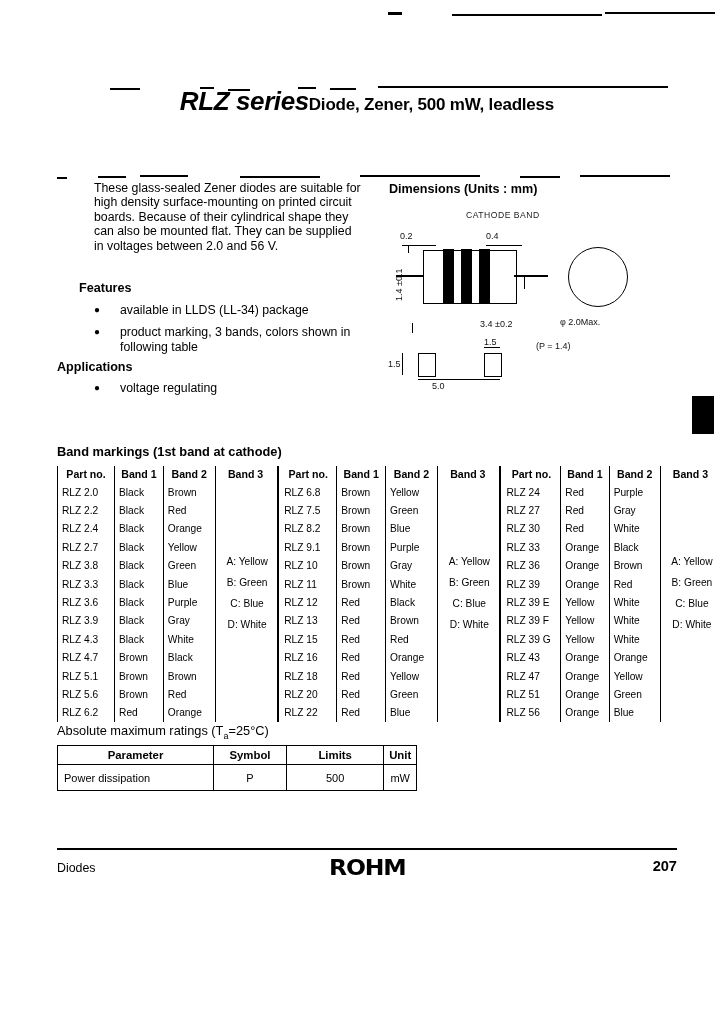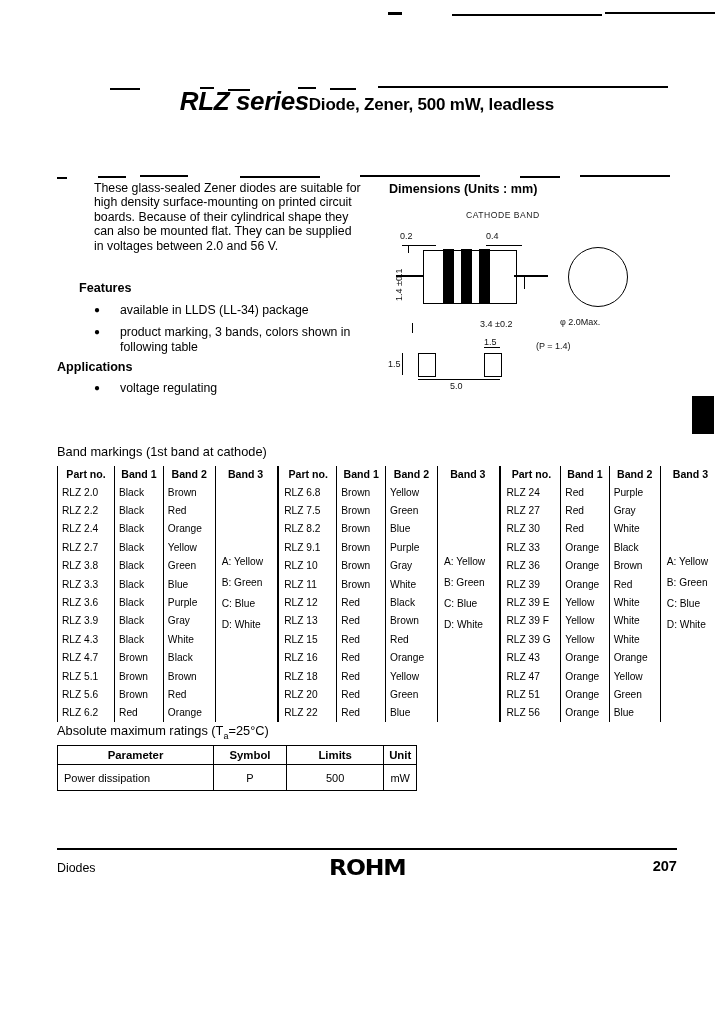--- a/index.html
+++ b/index.html
@@ -181,21 +181,21 @@
     border: 1.5px solid #000;
     background: #fff;
   }
 
   
   .band-head {
     position: absolute;
     left: 57px;
     top: 444px;
     font-size: 12.8px;
-    font-weight: normal;
+    font-weight: bold;
   }
   .band-tables {
     position: absolute;
     left: 57px;
     top: 466px;
     display: flex;
     gap: 0px;
   }
   table.bm {
     border-collapse: collapse;
@@ -221,21 +221,21 @@
   table.bm .colb2 { width: 50px; }
   table.bm .colb3 { width: 57px; border-right: none; }
   table.bm th.colb3 { border-right: none; }
   .blk-sep {
     width: 3px;
     background: #000;
     margin: 0 1px;
   }
   .legend-cell {
     vertical-align: middle;
-    text-align: left;
+    text-align: center;
     padding-left: 6px !important;
     border-right: none !important;
   }
   .legend-inner div {
     line-height: 21px;
   }
   .outer-left {
     border-left: 1px solid #000;
   }
 
@@ -379,21 +379,21 @@
     <div class="dim-line" style="left:26px;top:40px;width:1px;height:8px;"></div>
     <div class="dim-line" style="left:30px;top:118px;width:1px;height:10px;"></div>
     <div class="dim-line" style="left:142px;top:70px;width:1px;height:14px;"></div>
 
     <div class="endview"></div>
 
     <div class="landpat">
       <div class="dim-txt" style="left:-4px;top:14px;">1.5</div>
       <div class="dim-txt" style="left:92px;top:-8px;">1.5</div>
       <div class="dim-txt" style="left:144px;top:-4px;">(P = 1.4)</div>
-      <div class="dim-txt" style="left:58px;top:36px;">5.0</div>
+      <div class="dim-txt" style="left:40px;top:36px;">5.0</div>
       <div class="pad" style="left:26px;top:8px;width:16px;height:22px;"></div>
       <div class="pad" style="left:92px;top:8px;width:16px;height:22px;"></div>
       <div class="dim-line" style="left:10px;top:8px;width:1px;height:22px;"></div>
       <div class="dim-line" style="left:26px;top:34px;width:82px;height:1px;"></div>
       <div class="dim-line" style="left:92px;top:2px;width:16px;height:1px;"></div>
     </div>
   </div>
 
   <div class="band-head">Band markings (1st band at cathode)</div>
   <div class="band-tables">

